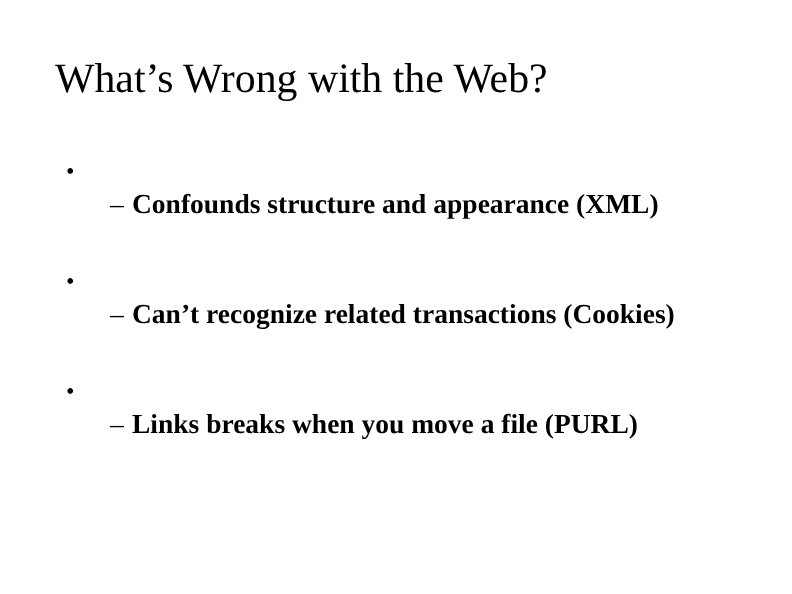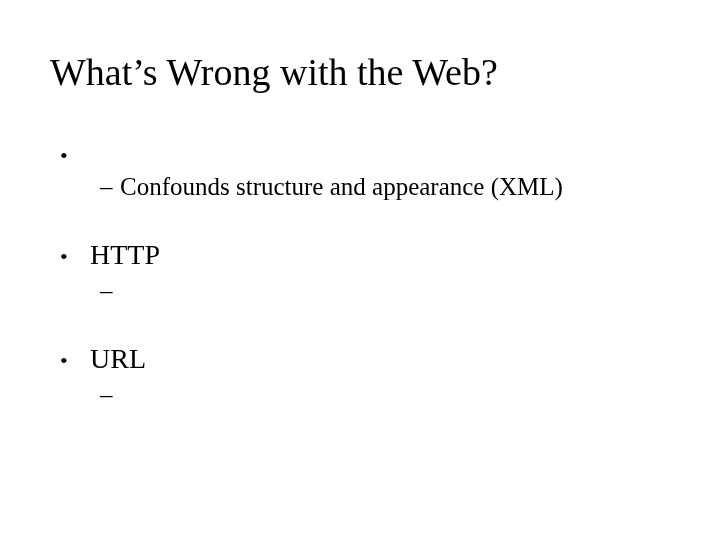--- a/index.html
+++ b/index.html
@@ -45,46 +45,47 @@
       margin-left: 40px;
       margin-bottom: 38px;
       font-size: 25px;
     }
     .sub-dash {
       width: 20px;
       flex-shrink: 0;
     }
     .sub-text {
       font-size: 25px;
+      font-weight: bold;
     }
   </style>
 </head>
 <body>
 
 <h1 class="title">What’s Wrong with the Web?</h1>
 
 <div class="content">
 
   <div class="bullet-item">
     <span class="bullet-dot">•</span>
   </div>
   <div class="sub-item">
     <span class="sub-dash">–</span>
     <span class="sub-text">Confounds structure and appearance (XML)</span>
   </div>
 
   <div class="bullet-item">
     <span class="bullet-dot">•</span>
-    <span class="bullet-text">HTTP</span>
   </div>
   <div class="sub-item">
     <span class="sub-dash">–</span>
+    <span class="sub-text">Can’t recognize related transactions (Cookies)</span>
   </div>
 
   <div class="bullet-item">
     <span class="bullet-dot">•</span>
-    <span class="bullet-text">URL</span>
   </div>
   <div class="sub-item">
     <span class="sub-dash">–</span>
+    <span class="sub-text">Links breaks when you move a file (PURL)</span>
   </div>
 
 </div>
 
 </body></html>

